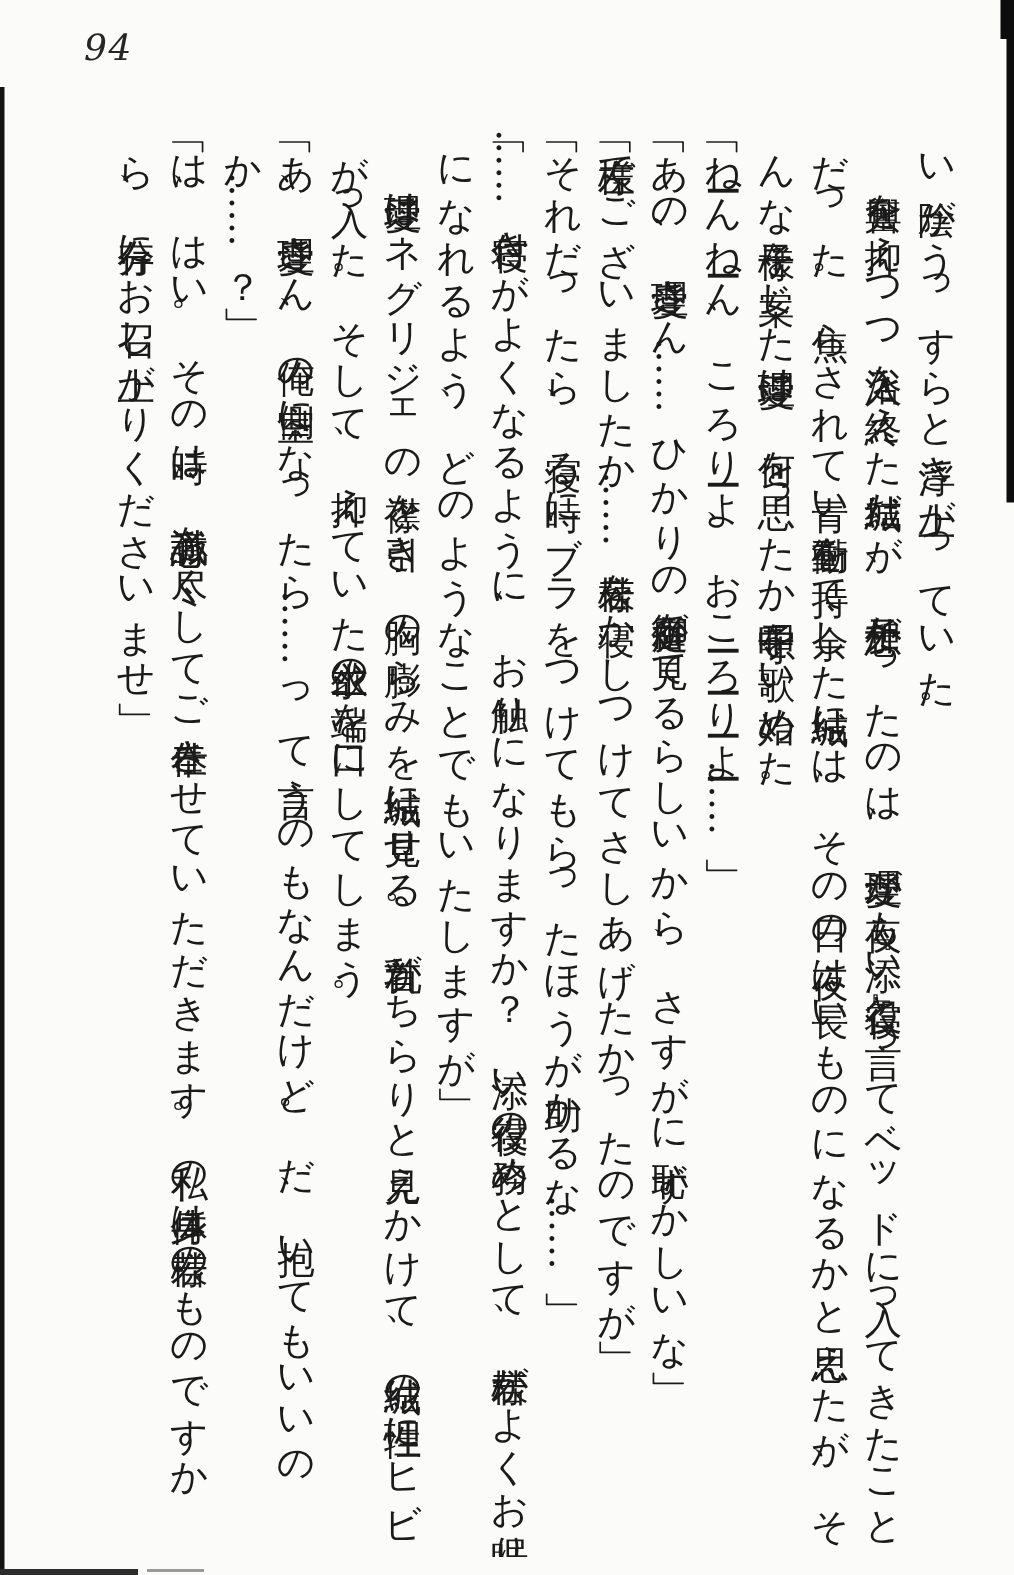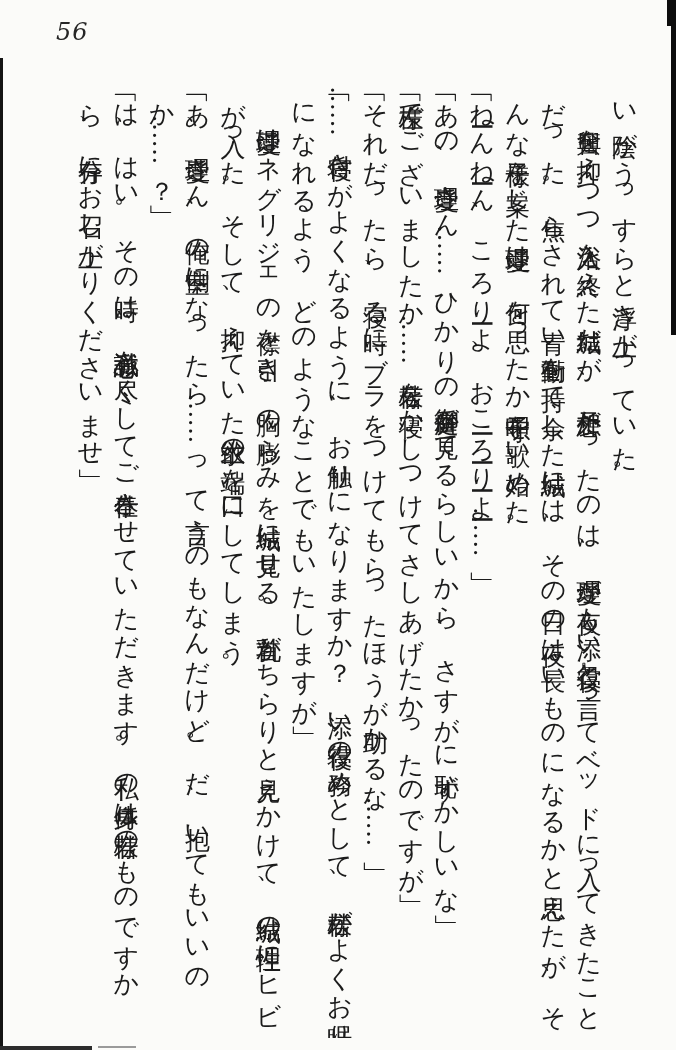--- a/index.html
+++ b/index.html
@@ -84,21 +84,21 @@
 <body>
 
 <div class="page">
 
   <div class="edge-left"></div>
   <div class="edge-right-top"></div>
   <div class="edge-right-corner"></div>
   <div class="edge-bottom-left"></div>
   <div class="edge-bottom-dash"></div>
 
-  <div class="page-number">56</div>
+  <div class="page-number">94</div>
 
   <div class="text-area">
     <p>い陰がうっすらと浮き上がっていた。</p>
     <p class="indent">興奮を抑えつつ入浴を終えた結城だが、予想外だったのは、愛理が夜も『添い寝役』と言ってベッドに入ってきたことだった。焦らされて青い衝動を持て余した結城には、その日の夜は長いものになるかと思えたが、そんな様子を案じた愛理は、何を思ったか子守唄を歌い始めた。</p>
     <p>「ねーんねーん、ころりーよ、おこーろーりーよー……」</p>
     <p>「あの、愛理さん……ひかりの御庭番が見てるらしいから、さすがに恥ずかしいな」</p>
     <p>「左様でございましたか……若様を寝かしつけてさしあげたかったのですが」</p>
     <p>「それだったら、寝る時にブラをつけてもらったほうが助かるな……」</p>
     <p>「……寝付きがよくなるように、お触りになりますか？　添い寝役の務めとして、若様がよくお眠りになれるよう、どのようなことでもいたしますが」</p>
     <p class="indent">愛理はネグリジェの襟を引き、胸の膨らみを結城に見せる。乳首がちらりと見えかけて、結城の理性にヒビが入った。そして、抑えていた欲求の一端を口にしてしまう。</p>

